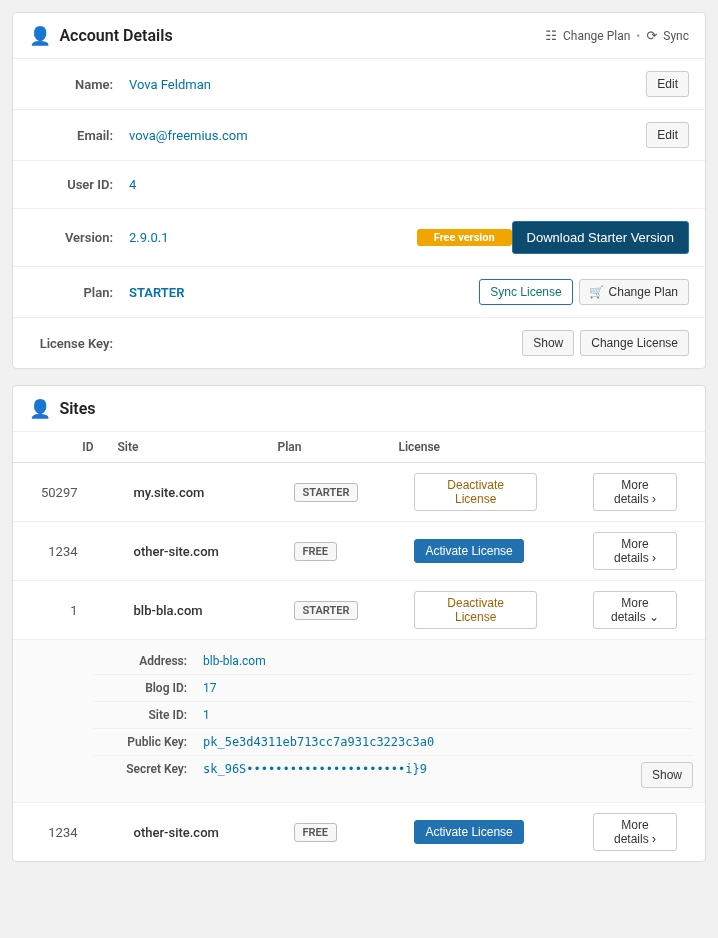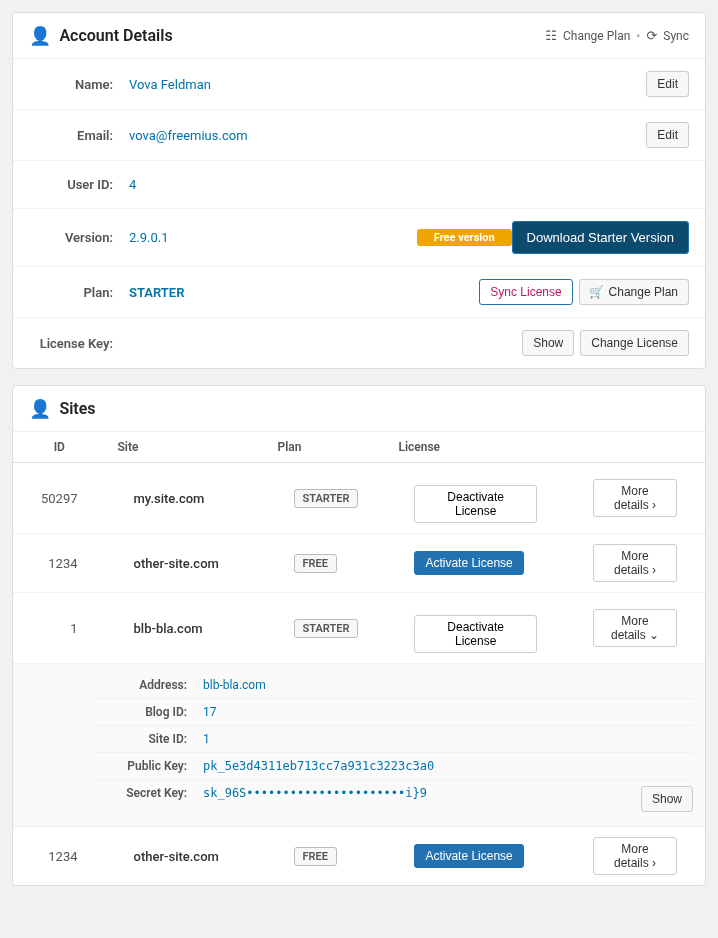--- a/index.html
+++ b/index.html
@@ -88,21 +88,21 @@
       background: #f7f7f7;
       color: #333;
       font-size: 12px;
       cursor: pointer;
       text-decoration: none;
       white-space: nowrap;
     }
     .btn-blue-outline {
       background: #fff;
       border: 1px solid #2271b1;
-      color: #be185d;
+      color: #0f766e;
     }
     .btn-large {
       padding: 8px 14px;
       font-size: 13px;
       background: #0c4a6e;
       border-color: #2271b1;
       color: #fff;
       font-weight: 500;
     }
     .badge {
@@ -199,26 +199,25 @@
       color: #555;
       background: #f7f7f7;
     }
     .plan-badge-free {
       border-color: #bbb;
       color: #555;
     }
     .btn-deactivate {
       background: #fff;
       border: 1px solid #ccc;
-      color: #000000;
+      color: #a16207;
       padding: 4px 10px;
       font-size: 12px;
       border-radius: 3px;
       cursor: pointer;
-      margin-top: 12px;
     }
     .btn-activate {
       background: #2271b1;
       border: 1px solid #2271b1;
       color: #fff;
       padding: 4px 10px;
       font-size: 12px;
       border-radius: 3px;
       cursor: pointer;
     }
@@ -355,21 +354,21 @@
   <div class="sites-header">
     <div class="sites-header-left">
       <span class="person-icon">👤</span>
       <span class="card-header-title">Sites</span>
     </div>
   </div>
 
   <table class="sites-table">
     <thead>
       <tr>
-        <th class="col-id" style="text-align:center;">ID</th>
+        <th class="col-id" style="text-align:right;">ID</th>
         <th class="col-site">Site</th>
         <th class="col-plan">Plan</th>
         <th class="col-license">License</th>
         <th class="col-actions"></th>
       </tr>
     </thead>
     <tbody id="sites-tbody">
     <tr>
     <td class="site-id">50297</td>
     <td class="site-name">my.site.com</td>

